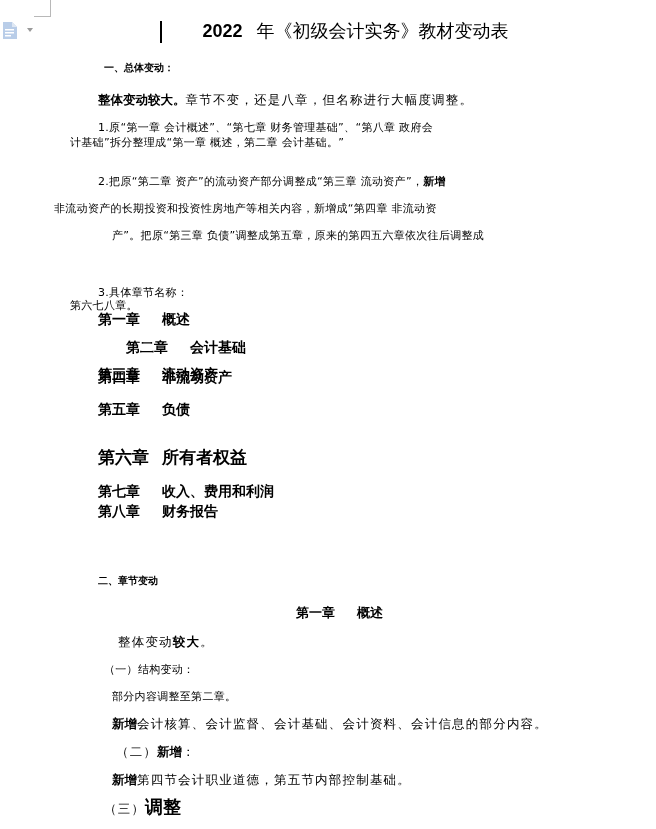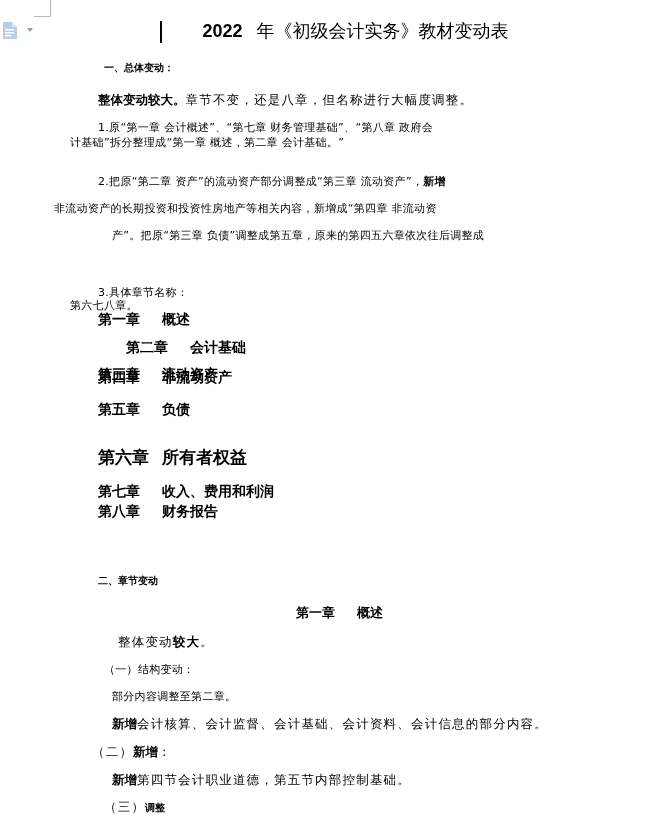--- a/index.html
+++ b/index.html
@@ -92,22 +92,22 @@
 <div class="line small" style="left:118px; top:632px;">
   <span>整体变动</span><span class="b">较大</span><span>。</span>
 </div>
 
 <div class="line body14" style="left:104px; top:660px;">（一）结构变动：</div>
 <div class="line body14" style="left:112px; top:687px;">部分内容调整至第二章。</div>
 <div class="line small" style="left:112px; top:714px;">
   <span class="b" style="letter-spacing:0">新增</span><span>会计核算、会计监督、会计基础、会计资料、会计信息的部分内容。</span>
 </div>
 
-<div class="line small" style="left:92px; top:742px;">
+<div class="line small" style="left:116px; top:742px;">
   <span>（二）</span><span class="b" style="letter-spacing:0">新增</span><span>：</span>
 </div>
 <div class="line small" style="left:112px; top:770px;">
   <span class="b" style="letter-spacing:0">新增</span><span>第四节会计职业道德，第五节内部控制基础。</span>
 </div>
 
 <div class="line small" style="left:104px; top:797px;">
-  <span>（三）</span><span class="b" style="letter-spacing:0; font-size:10px;">调整</span>
+  <span>（三）</span><span class="b" style="letter-spacing:0; font-size:18px;">调整</span>
 </div>
 
 </body></html>

